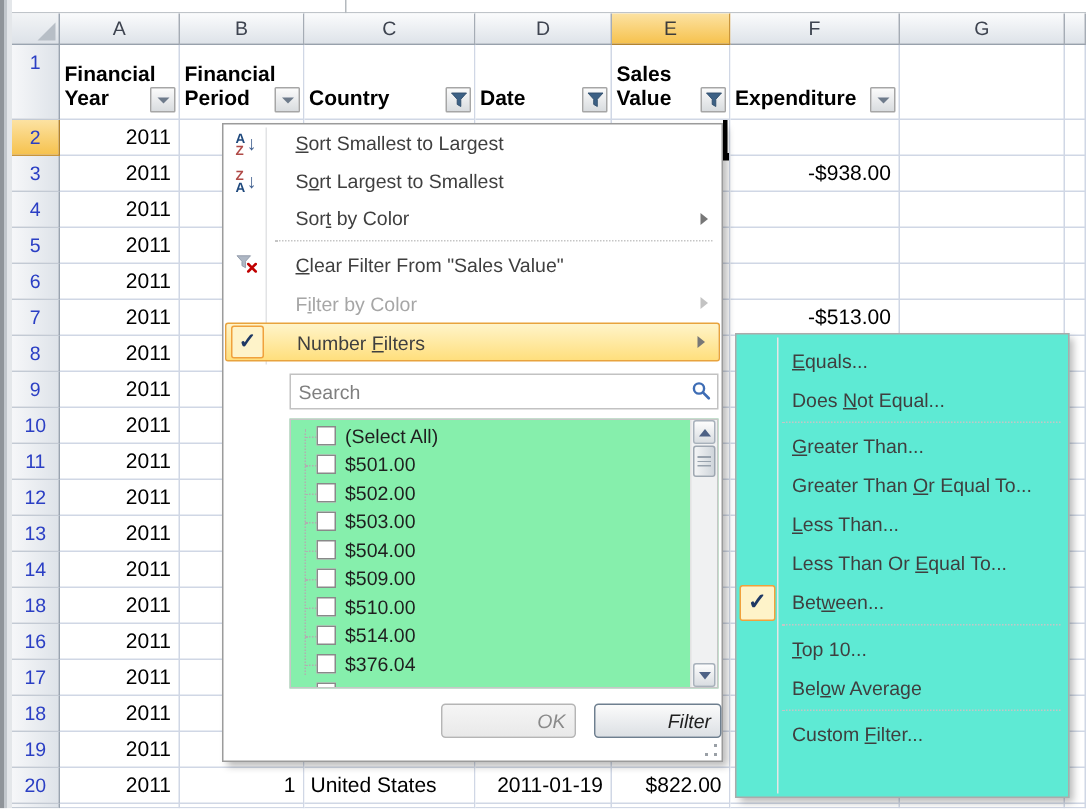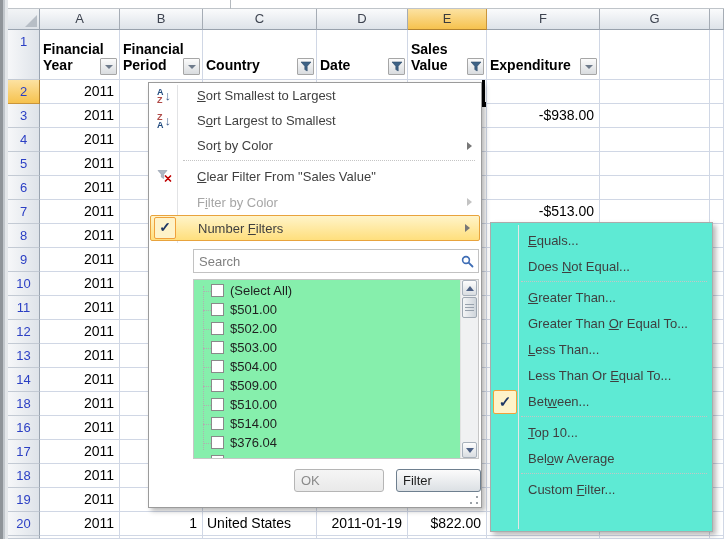--- a/index.html
+++ b/index.html
@@ -97,21 +97,21 @@
   .tri-up-s{width:0;height:0;border-left:4px solid transparent;border-right:4px solid transparent;
     border-bottom:5px solid #4D6185;}
   .tri-dn-s{width:0;height:0;border-left:4px solid transparent;border-right:4px solid transparent;
     border-top:5px solid #4D6185;}
   #sb-thumb{position:absolute;left:1px;right:1px;top:17px;height:21px;
     background:linear-gradient(90deg,#F4F5F6,#CFD5DB);border:1px solid #9EA7B1;border-radius:2px;
     box-sizing:border-box;display:flex;align-items:center;justify-content:center;cursor:grab;}
   .ridge{width:9px;height:7px;background:repeating-linear-gradient(to bottom,#97A1AC 0 1px,transparent 1px 3px);}
   
   .btn{position:absolute;top:386px;height:23px;font-family:"Liberation Sans",sans-serif;
-    font-size:13px;text-align:left;border-radius:3px;box-sizing:border-box;cursor:pointer;}
+    font-size:13px;text-align:right;border-radius:3px;box-sizing:border-box;cursor:pointer;font-style:italic;}
   #ok-btn{left:145px;width:90px;background:linear-gradient(#F5F5F5,#E9E9E9);
     border:1px solid #B5B5B5;color:#8A8A8A;}
   #cancel-btn{left:247px;width:85px;background:linear-gradient(#FBFBFB,#DCE0E4);
     border:1px solid #6E7F8F;color:#1F1F1F;}
   #menu-grip{position:absolute;right:3px;bottom:3px;width:8px;height:8px;
     background:
       radial-gradient(circle at 7px 1px,#9AA0A6 1px,transparent 1.3px),
       radial-gradient(circle at 7px 7px,#9AA0A6 1px,transparent 1.3px),
       radial-gradient(circle at 1px 7px,#9AA0A6 1px,transparent 1.3px);}
   

